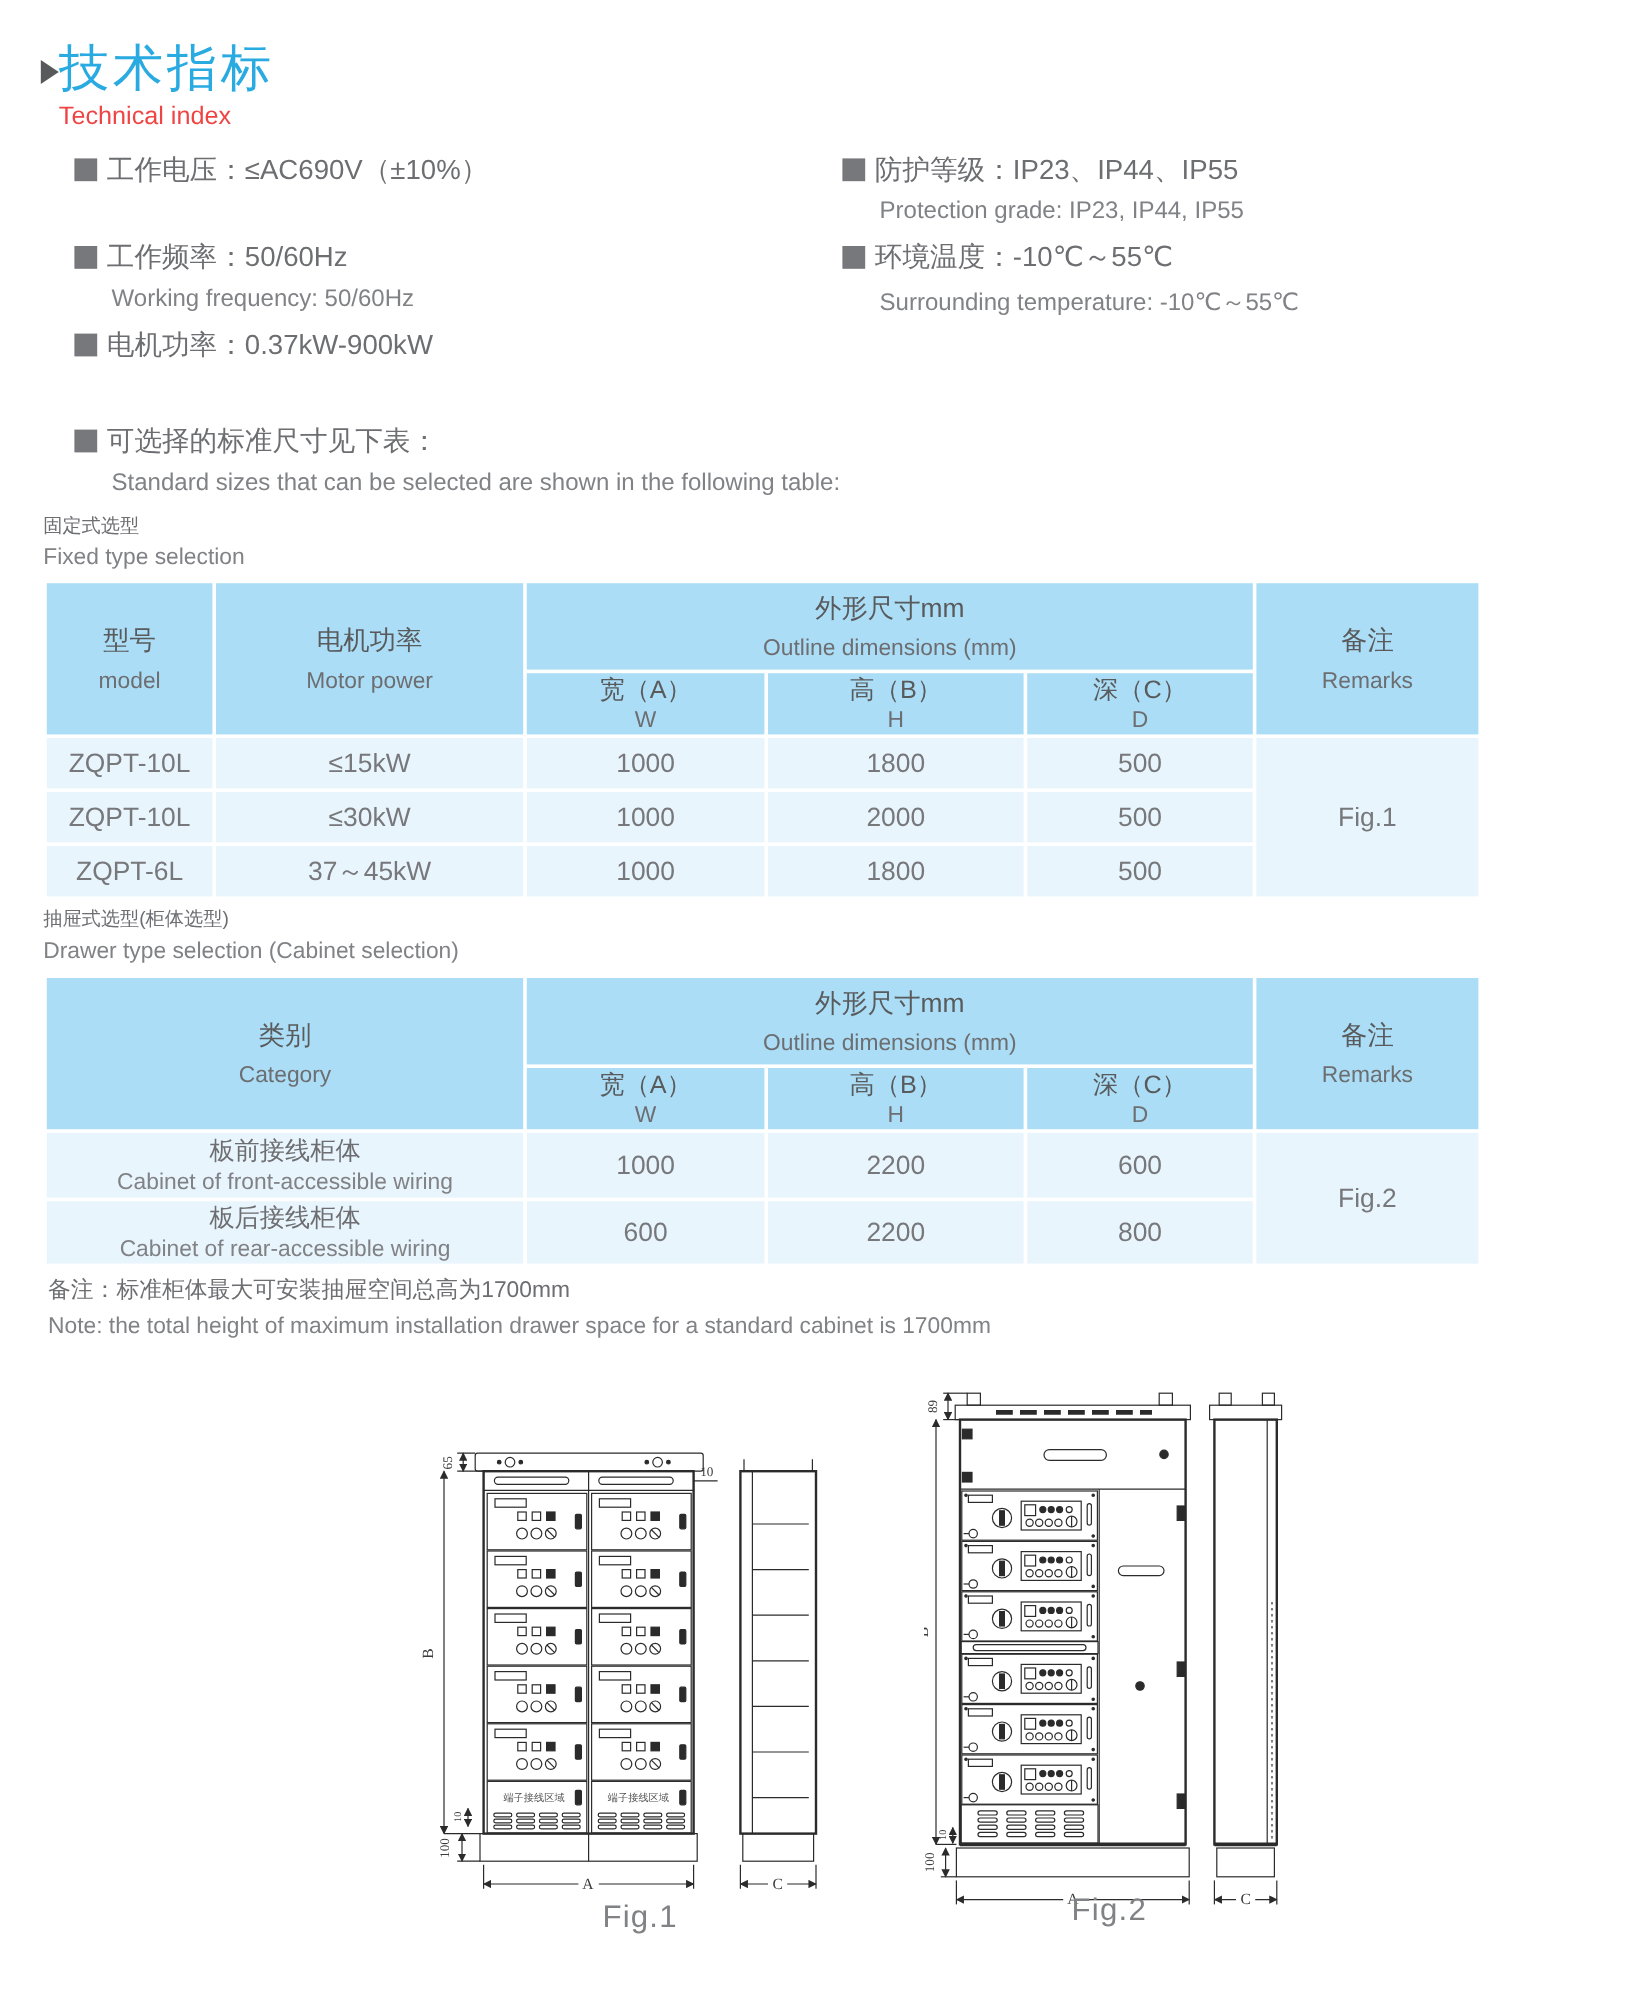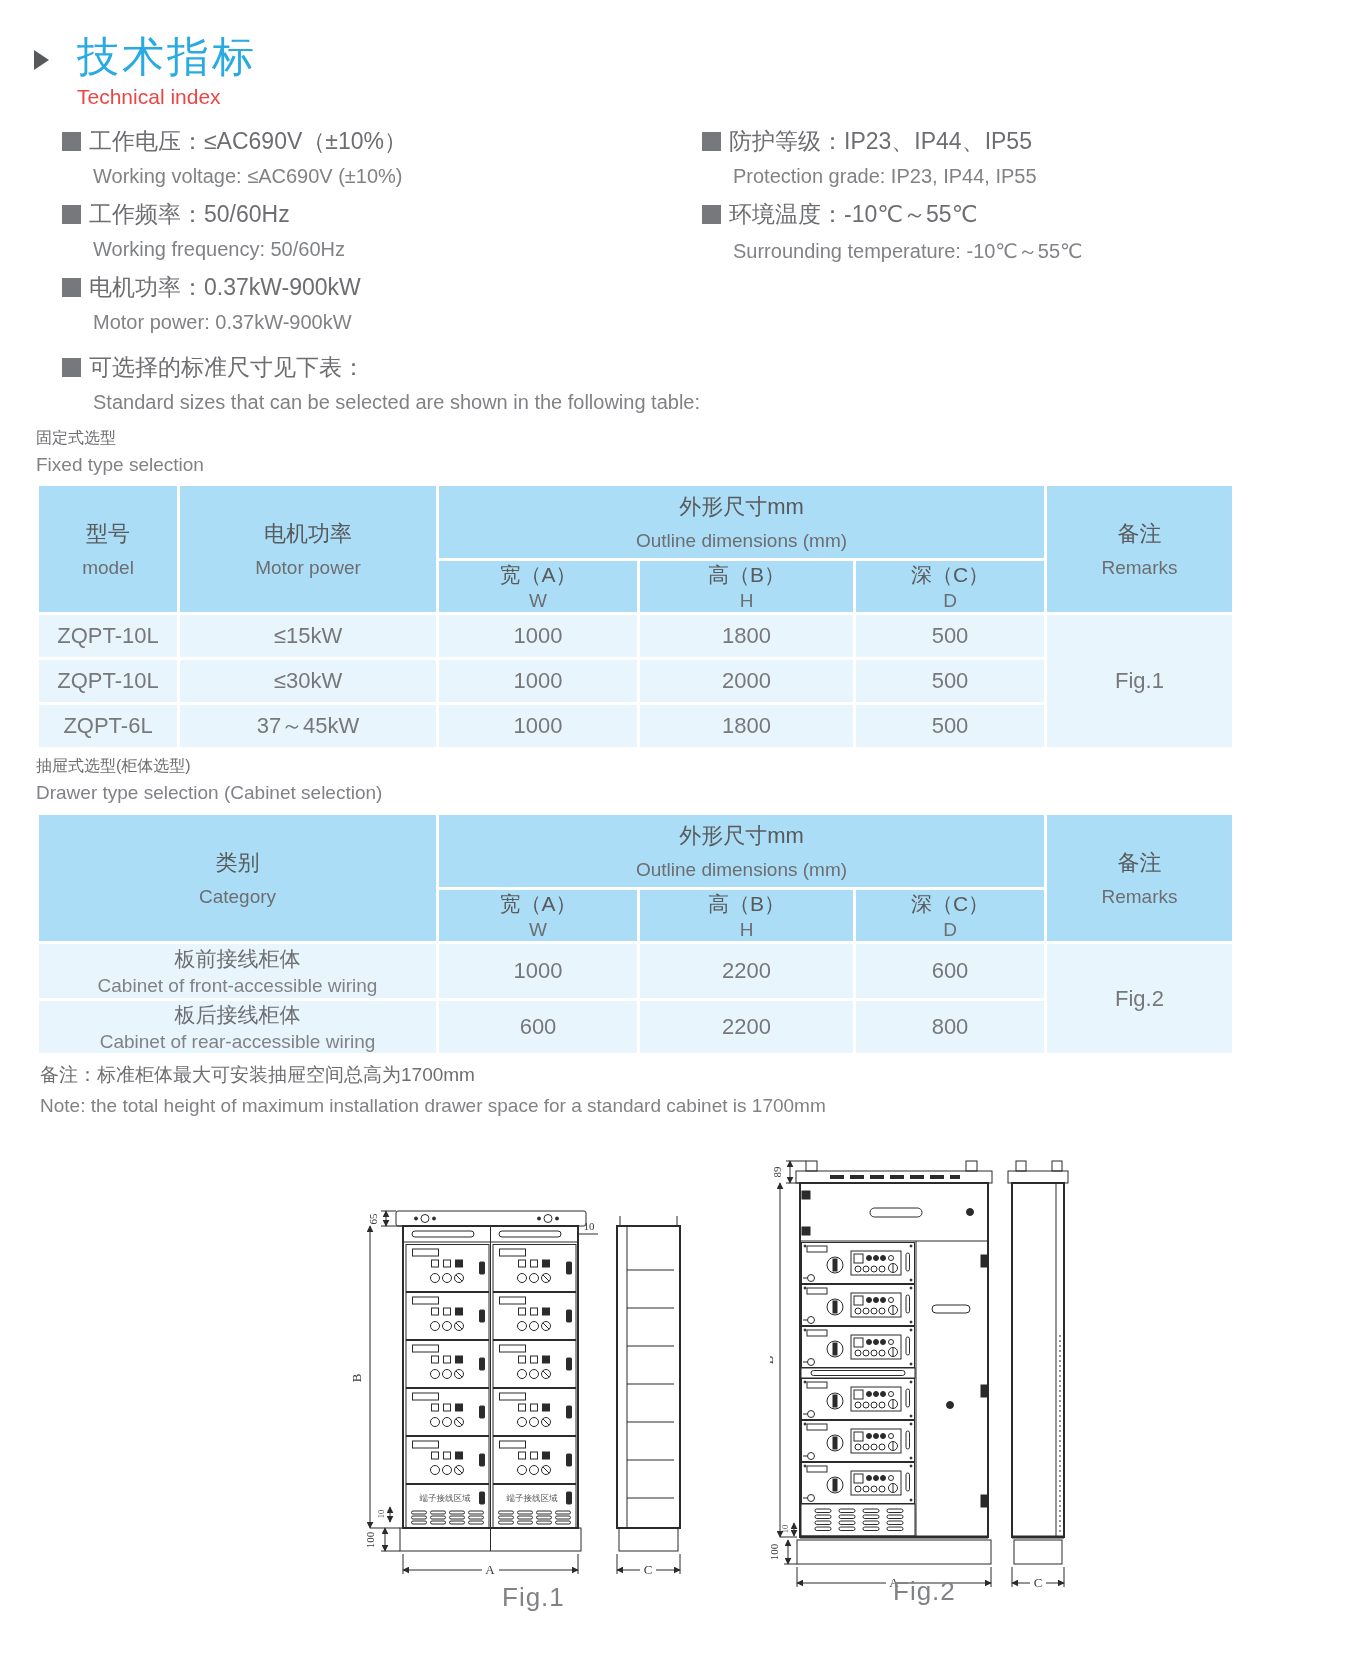--- a/index.html
+++ b/index.html
@@ -1,20 +1,20 @@
 <!DOCTYPE html>
 <html><head>
 <meta charset="utf-8">
 <style>
   html,body{margin:0;padding:0;background:#ffffff;}
   body{font-family:"Liberation Sans","DejaVu Sans",sans-serif;color:#6d6e71;}
   .page{position:relative;width:1357px;height:1660px;background:#fff;overflow:hidden;}
 
   
-  .doc-header{position:absolute;left:34px;top:34px;display:flex;gap:28px;align-items:flex-start;}
+  .doc-header{position:absolute;left:34px;top:34px;display:flex;gap:0;align-items:flex-start;}
   .tri{width:0;height:0;border-left:15px solid #58595b;border-top:10px solid transparent;border-bottom:10px solid transparent;margin-top:16px;}
   .title-zh{font-size:42px;color:#29abe2;letter-spacing:3px;line-height:1.1;}
   .title-en{font-size:21px;color:#ef4444;margin-top:5px;}
 
   
   .specs{position:absolute;width:620px;}
   .specs-left{left:62px;top:126px;}
   .specs-right{left:702px;top:126px;}
   .spec-item{height:73px;}
   .spec-zh{display:flex;align-items:center;gap:8px;font-size:23px;color:#6d6e71;}
@@ -60,35 +60,33 @@
       <div class="title-en">Technical index</div>
     </div>
   </div>
 
   <div class="specs specs-left">
     <div class="spec-item">
       <div class="spec-zh">
           <span class="bullet"></span>
           <span>工作电压：≤AC690V（±10%）</span>
         </div>
-      <div class="spec-en">Working voltage: ≤AC690V (±10%)</div>
     </div>
     <div class="spec-item">
       <div class="spec-zh">
           <span class="bullet"></span>
           <span>工作频率：50/60Hz</span>
         </div>
       <div class="spec-en">Working frequency: 50/60Hz</div>
     </div>
     <div class="spec-item">
       <div class="spec-zh">
           <span class="bullet"></span>
           <span>电机功率：0.37kW-900kW</span>
         </div>
-      <div class="spec-en">Motor power: 0.37kW-900kW</div>
     </div>
   </div>
 
   <div class="specs specs-right">
     <div class="spec-item">
       <div class="spec-zh">
           <span class="bullet"></span>
           <span>防护等级：IP23、IP44、IP55</span>
         </div>
       <div class="spec-en">Protection grade: IP23, IP44, IP55</div>

